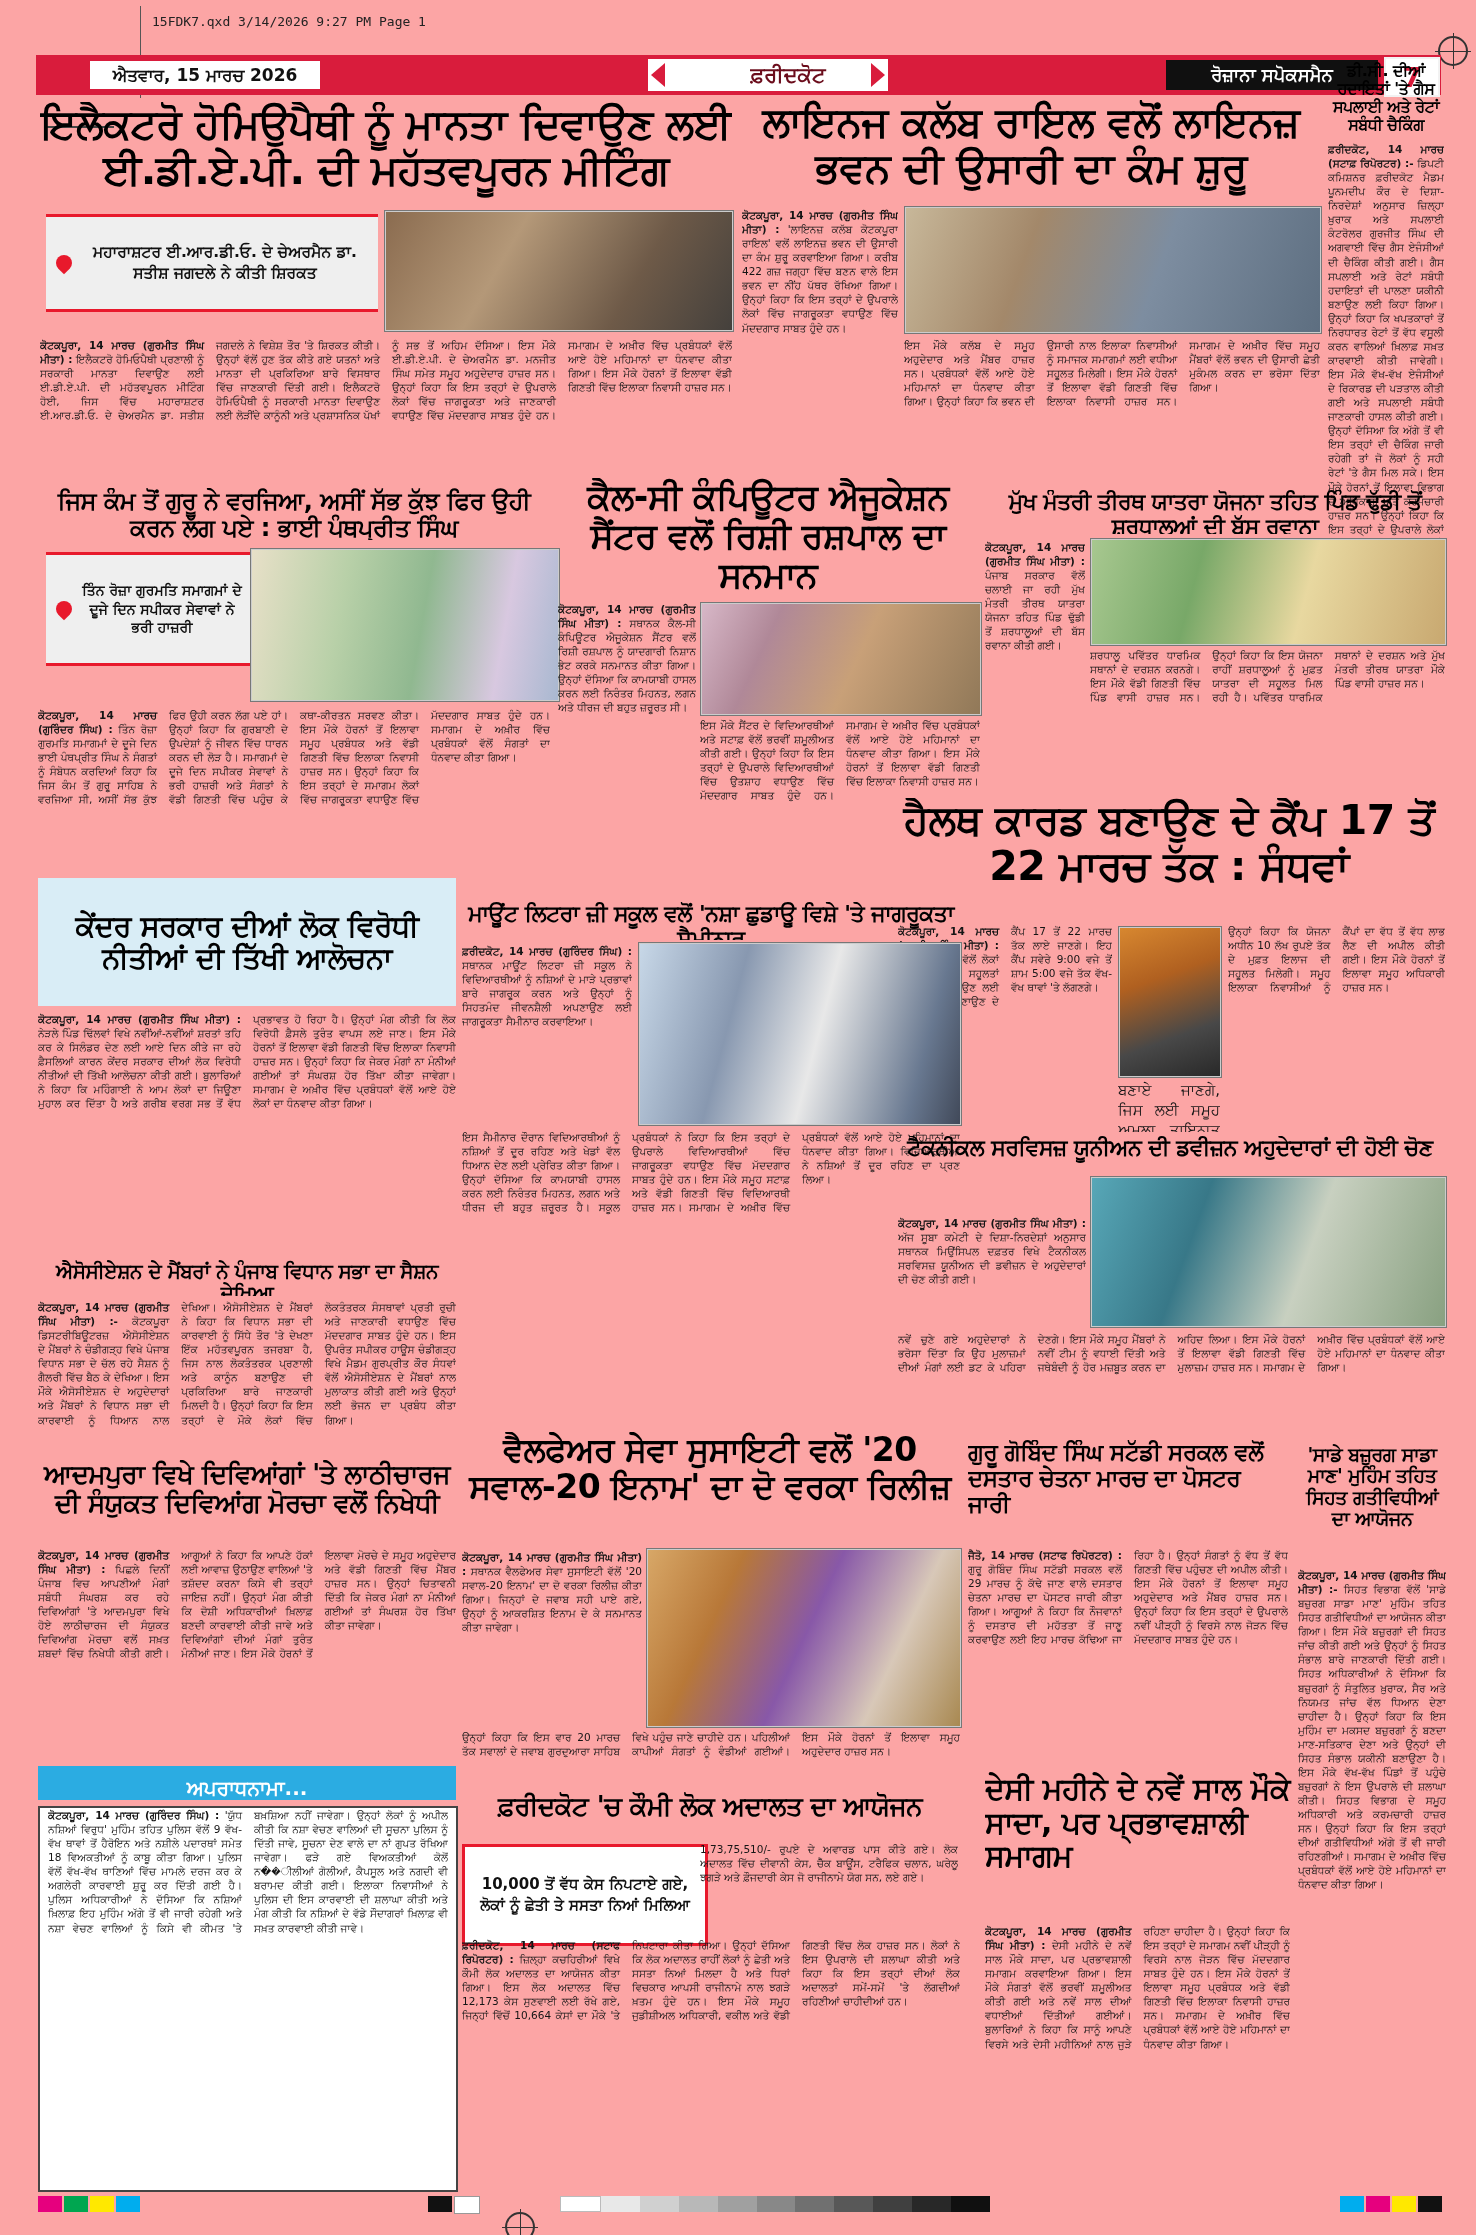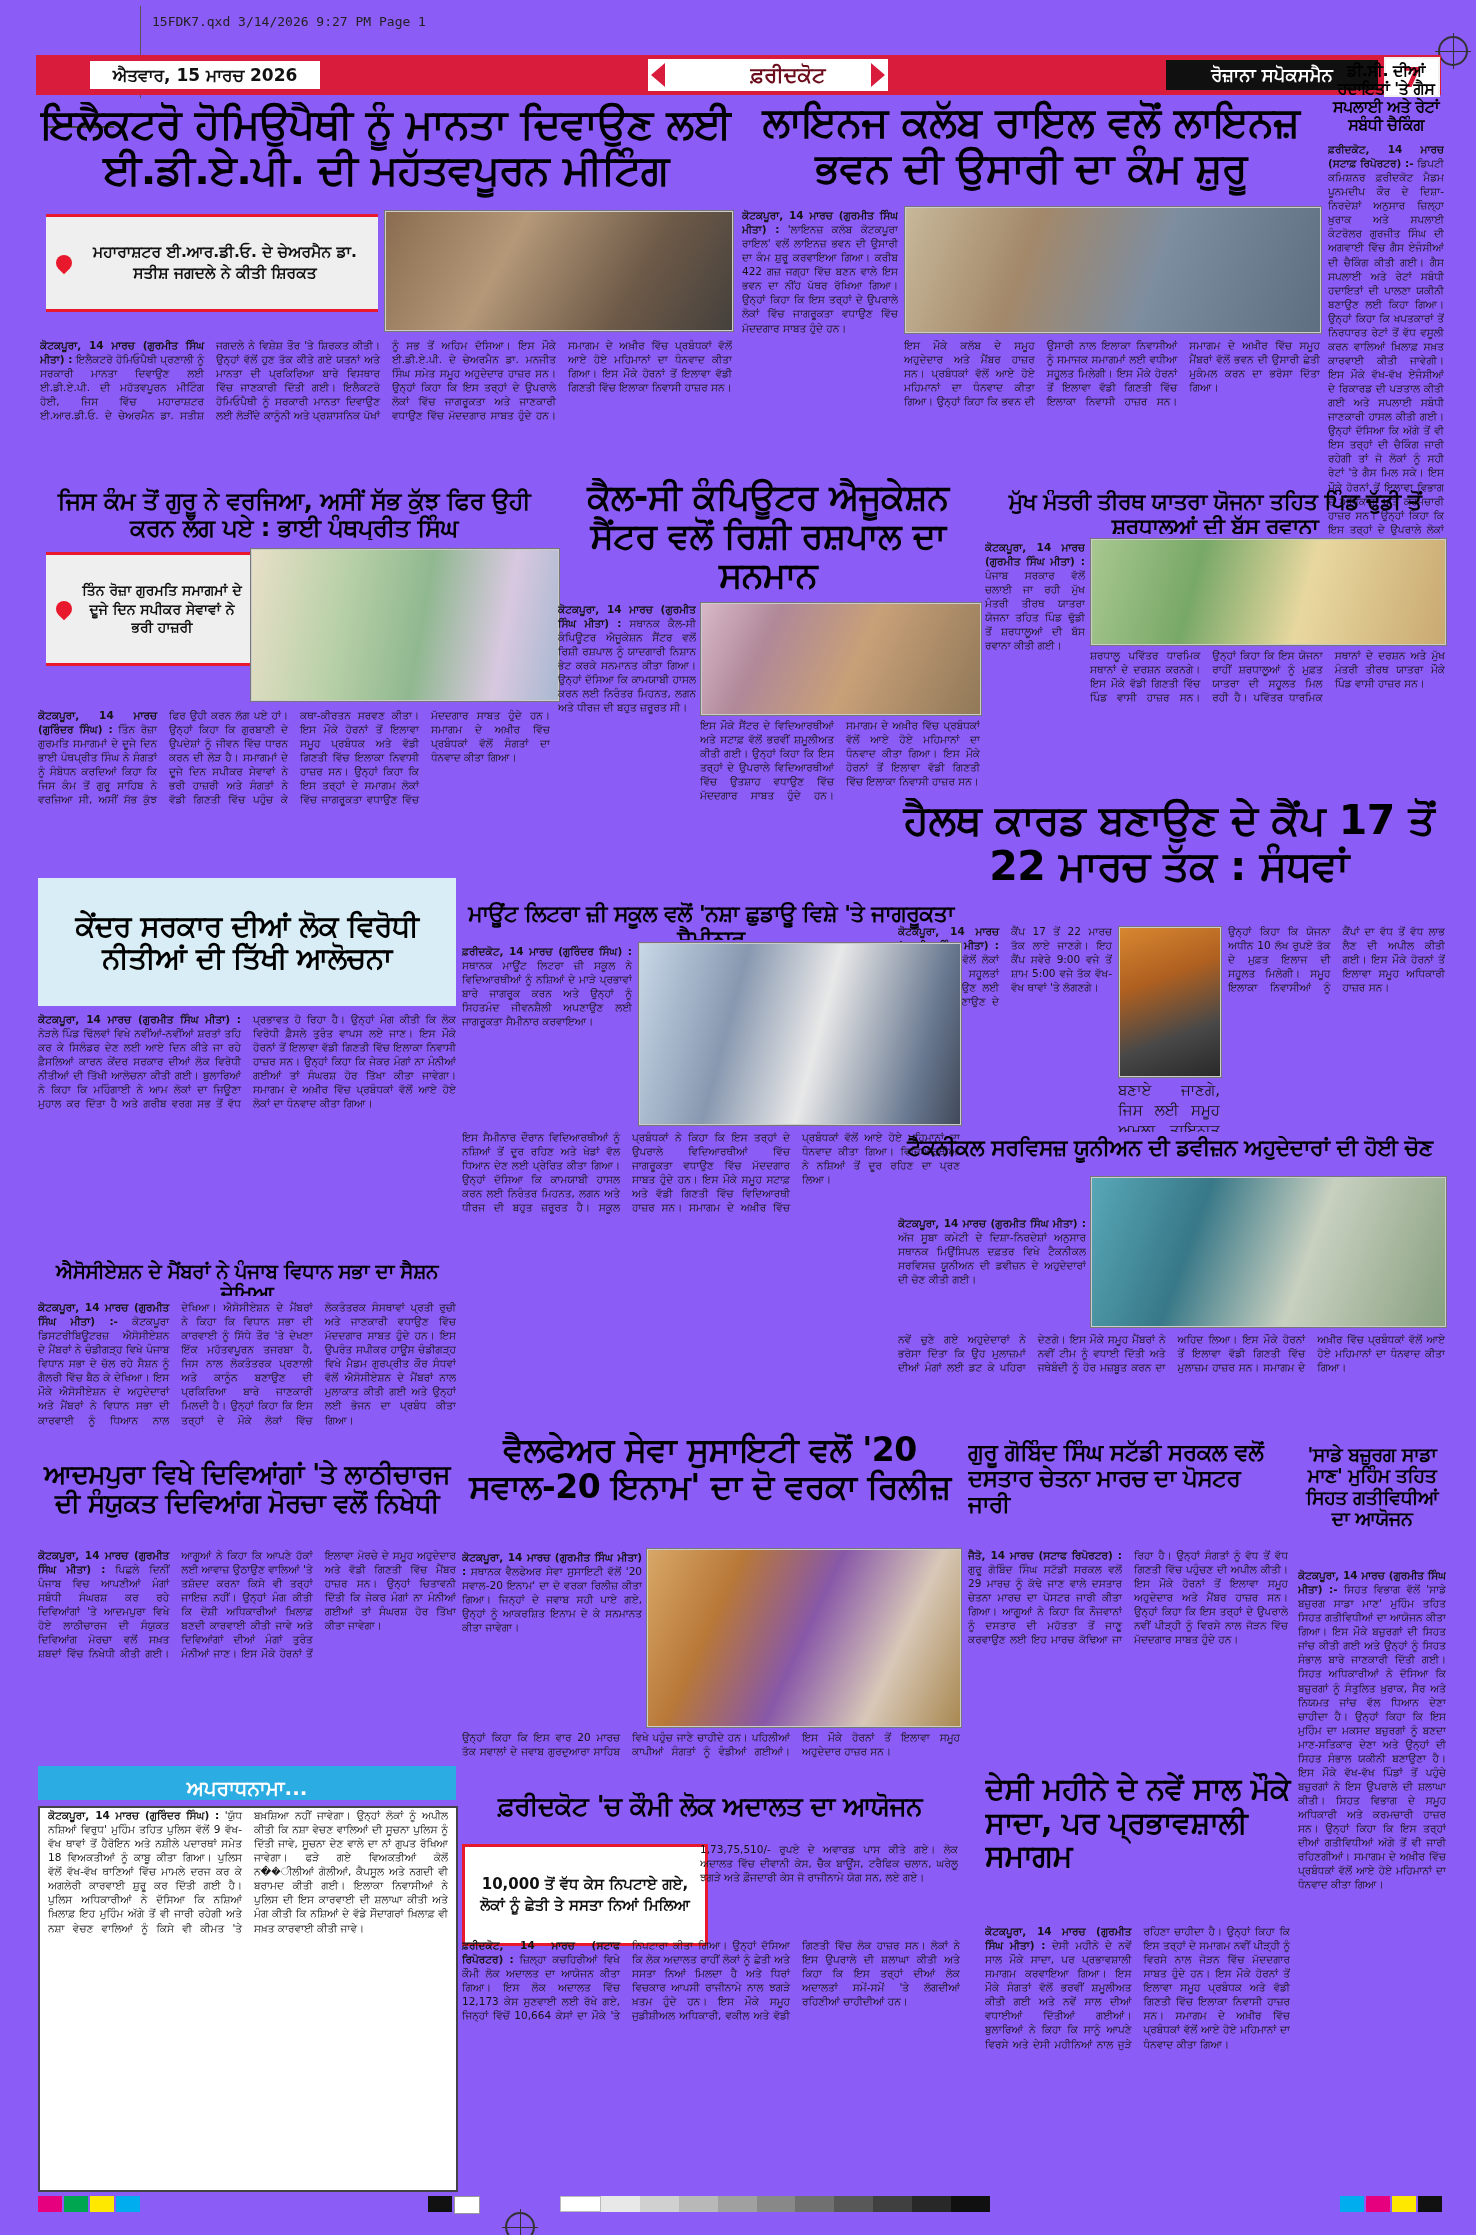--- a/index.html
+++ b/index.html
@@ -1,16 +1,16 @@
 <!DOCTYPE html>
 <html><head>
 <meta charset="utf-8">
 <style>
   html,body{margin:0;padding:0;background:#e8e8e8;}
-  .page{position:relative;width:1476px;height:2235px;background:#8b5cf6;overflow:hidden;
+  .page{position:relative;width:1476px;height:2235px;background:#fca5a5;overflow:hidden;
         font-family:"DejaVu Sans","Liberation Sans",sans-serif;color:#111;}
   .abs{position:absolute;}
   .printline{font-family:"DejaVu Sans Mono","Liberation Mono",monospace;font-size:13px;color:#222;}
   .vrule{background:#555;}
   .regmark{border:2px solid #333;border-radius:50%;}
   .regmark:before,.regmark:after{content:"";position:absolute;background:#333;}
   .regmark:before{left:50%;top:-5px;bottom:-5px;width:1px;}
   .regmark:after{top:50%;left:-5px;right:-5px;height:1px;}
   .mast{background:#d91c3c;}
   .mastbox{background:#fff;display:flex;align-items:center;justify-content:center;font-weight:bold;}

